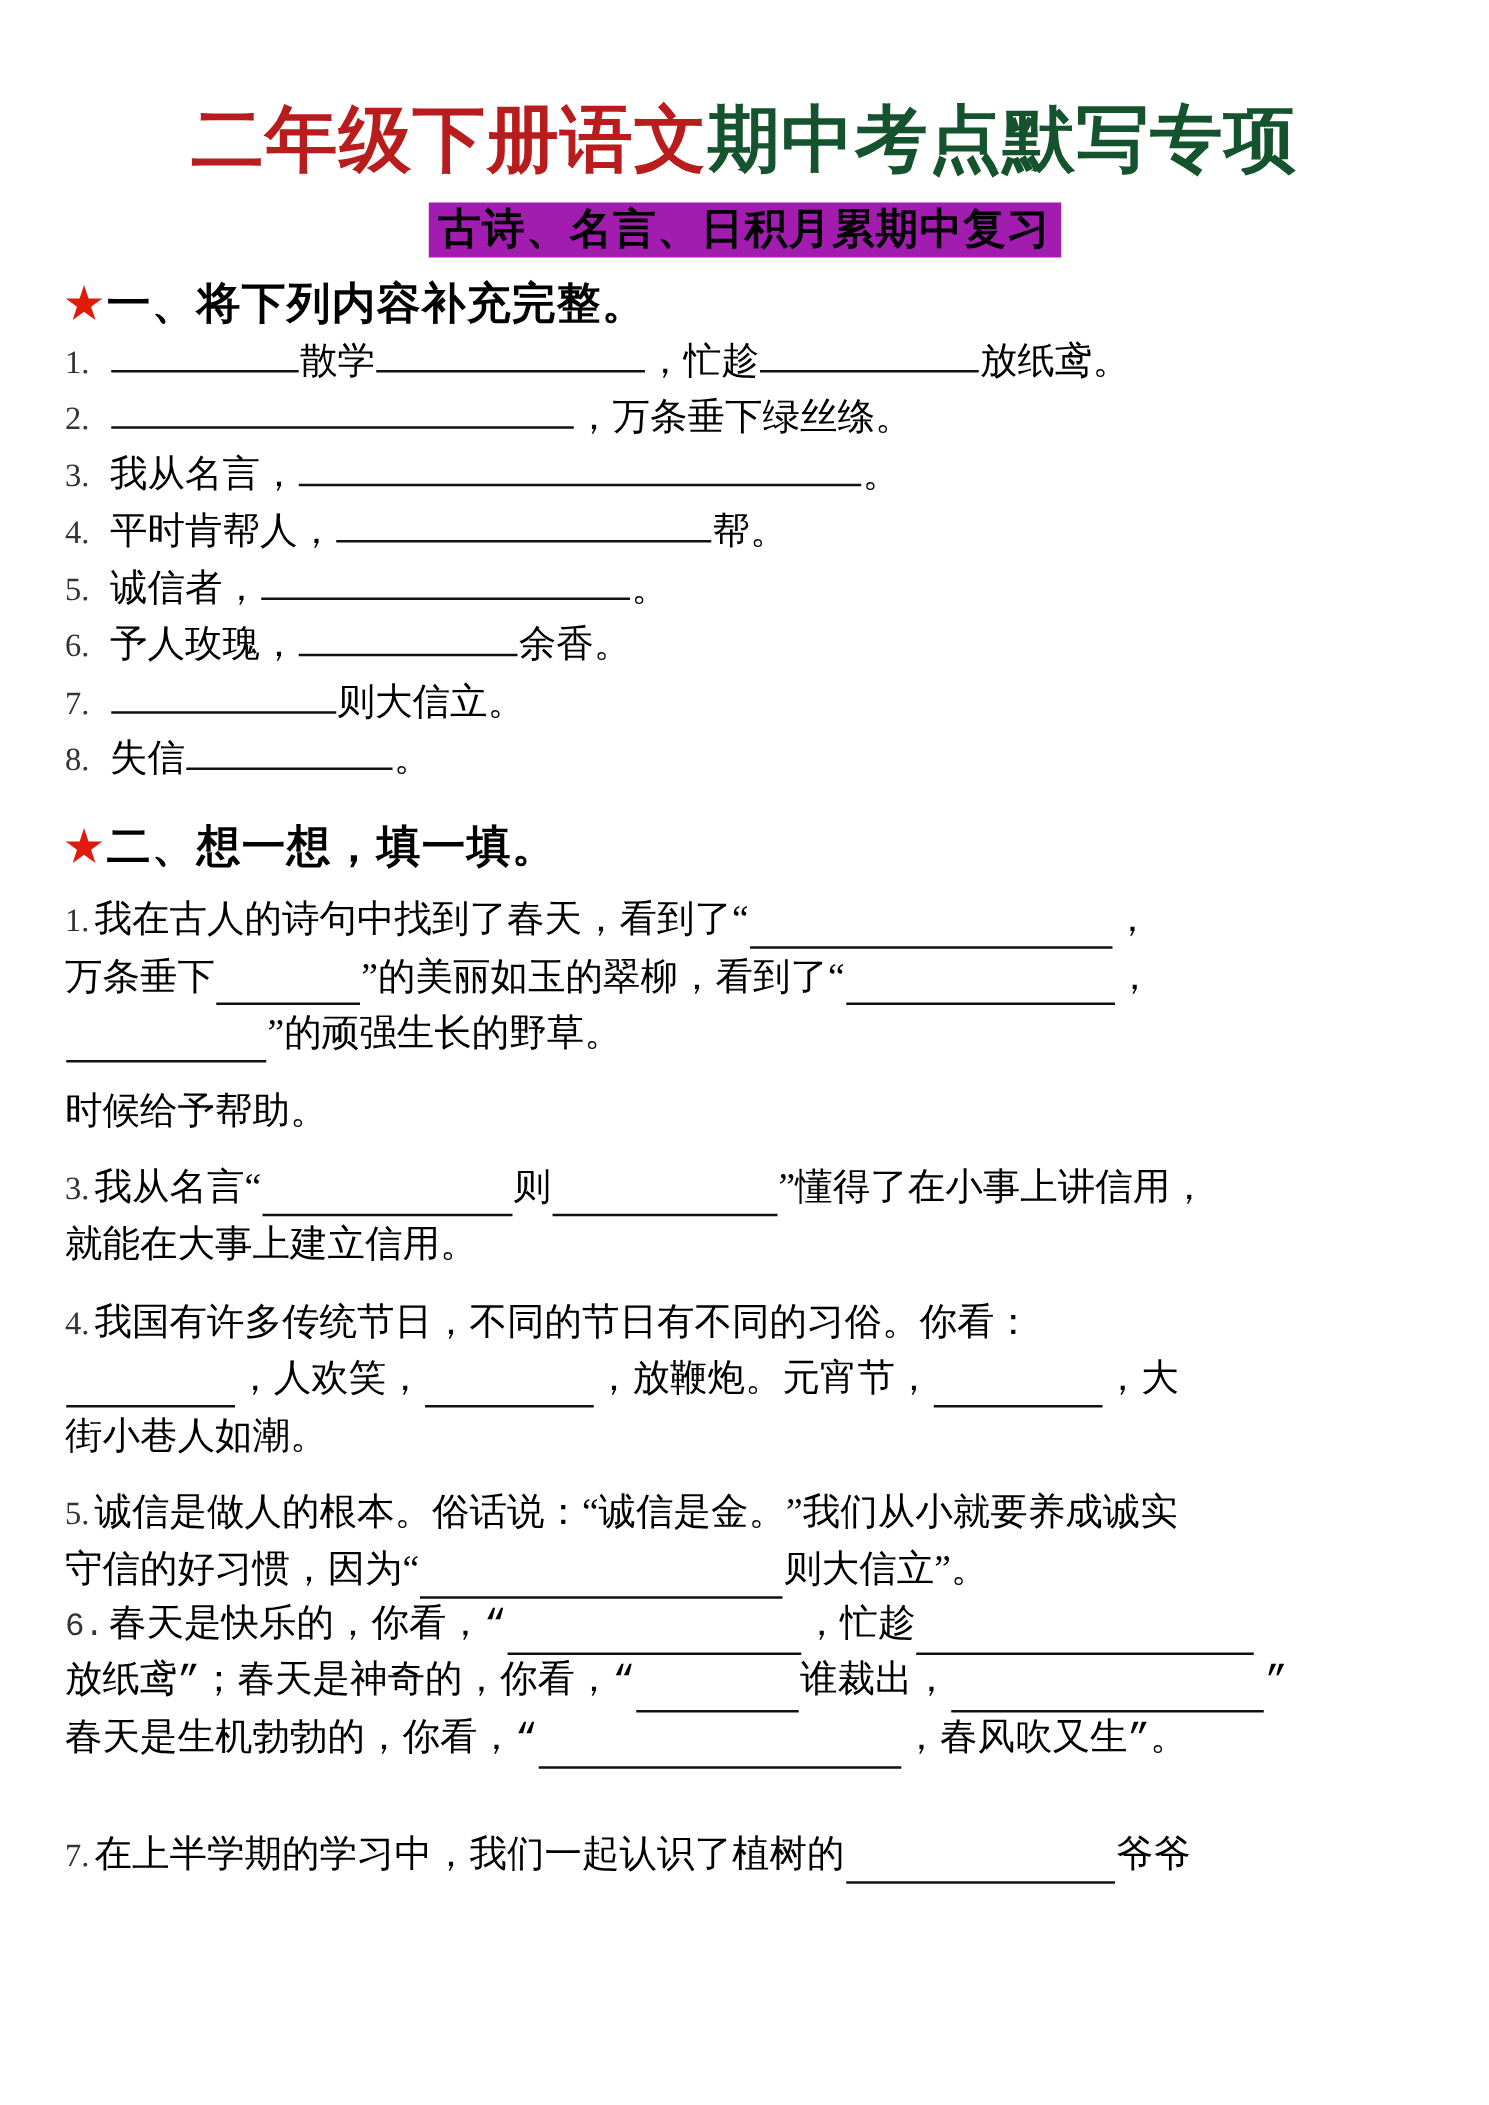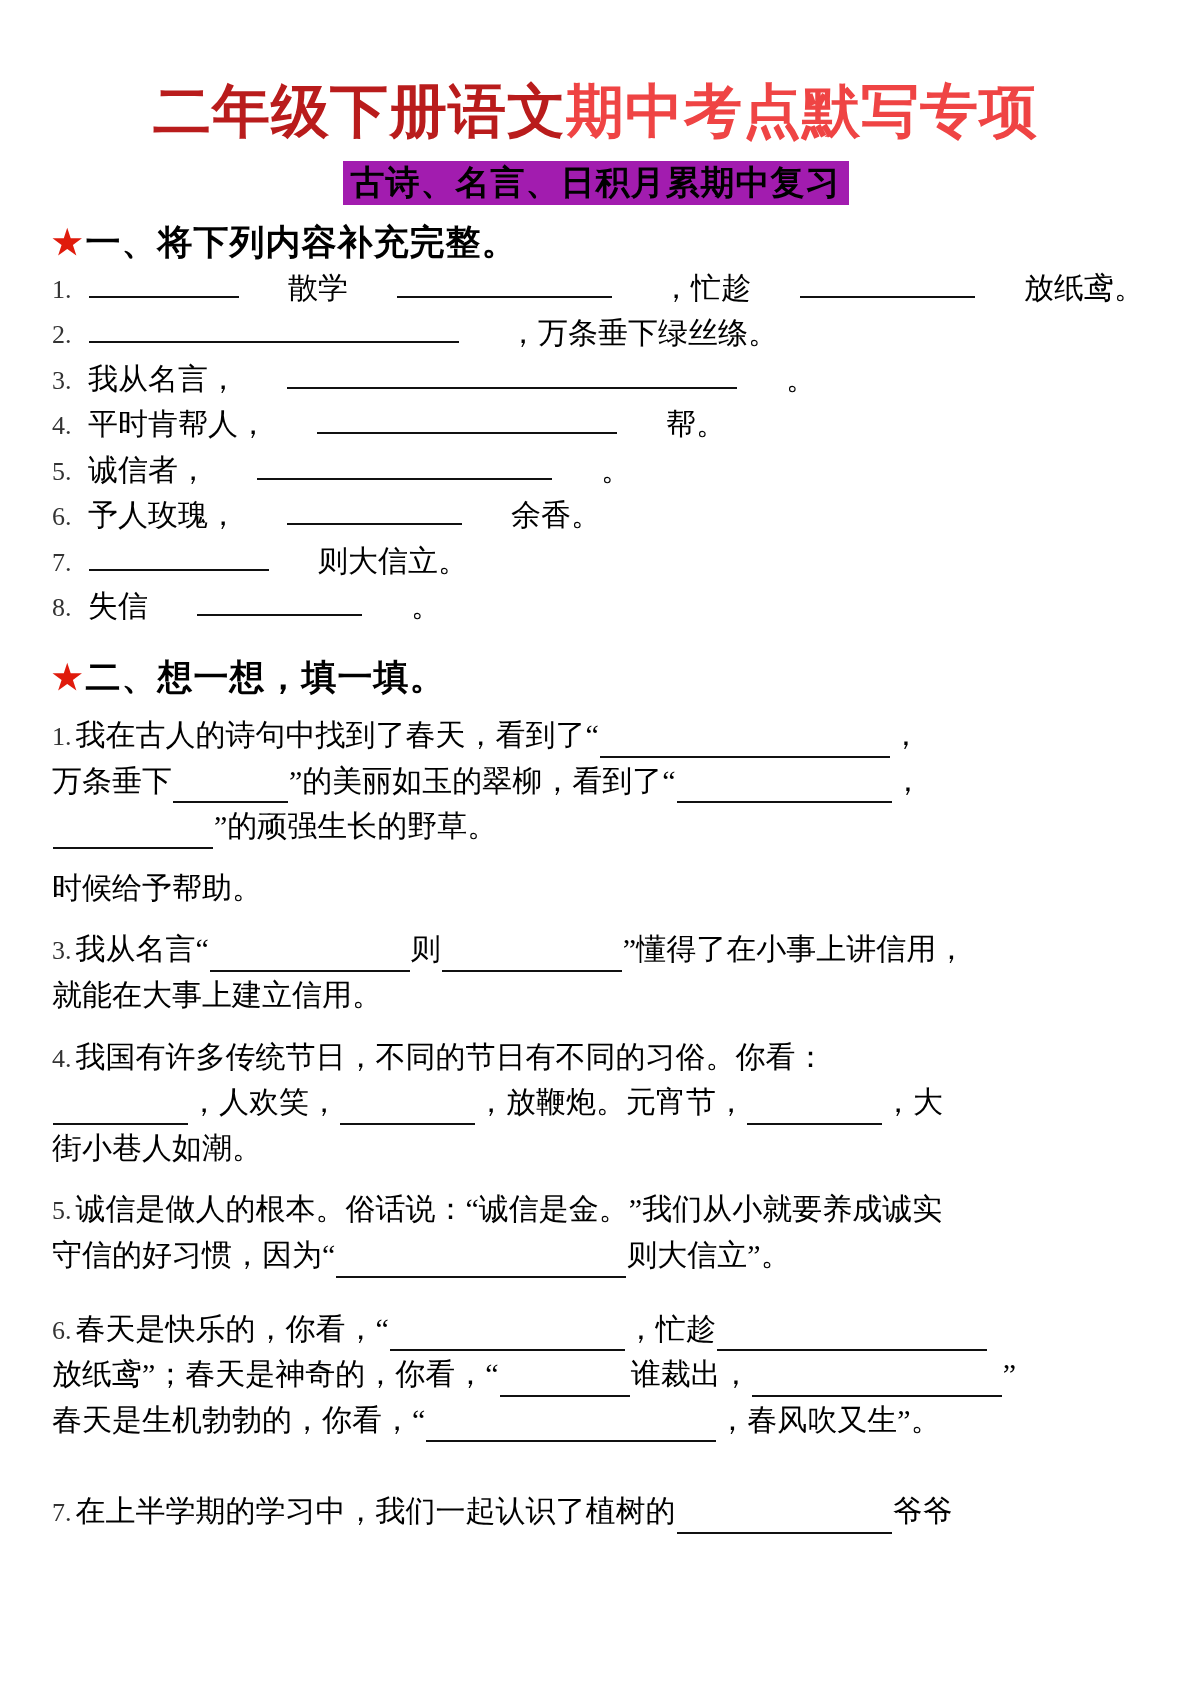--- a/index.html
+++ b/index.html
@@ -30,21 +30,21 @@
     white-space: nowrap;
     line-height: 1.0;
   }
   .title-main {
     font-size: 58px;
     font-weight: bold;
     letter-spacing: 1px;
     font-family: "DejaVu Serif", "Liberation Serif", serif;
   }
   .title-black { color: #b91c1c; }
-  .title-red { color: #ef4444; font-family: Liberation Mono, monospace; }
+  .title-red { color: #14532d; font-family: Liberation Mono, monospace; }
 
   .subtitle-row {
     text-align: center;
     margin-top: 16px;
     line-height: 1.0;
   }
   .subtitle-hl {
     display: inline-block;
     background: #a21caf;
     color: #000000;
@@ -88,21 +88,20 @@
     width: 36px;
     flex: 0 0 36px;
     font-size: 26px;
     color: #333;
     font-family: "Liberation Serif", serif;
   }
   .q-body {
     display: flex;
     align-items: baseline;
     font-size: 30px;
-    gap: 48px;
   }
   .txt { letter-spacing: 0px; }
 
   
   .blank {
     display: inline-block;
     border-bottom: 2.5px solid #111;
     height: 0.95em;
     vertical-align: bottom;
     margin: 0 1px;
@@ -117,21 +116,21 @@
   }
   .p-line { white-space: nowrap; }
   .qn { font-size: 26px; color: #333; margin-right: 4px; }
   .blank-inline {
     display: inline-block;
     border-bottom: 2.5px solid #111;
     height: 0.95em;
     vertical-align: bottom;
     margin: 0 1px;
   }
-  .gap-top { margin-top: 28px; }
+  .gap-top { margin-top: 0; font-family: Liberation Mono, monospace; }
   .gap-top-lg { margin-top: 46px; }
 </style>
 </head>
 <body>
 
 <div class="page">
 
   <div class="title-row">
     <span class="title-main title-black">二年级下册语文</span><span class="title-main title-red">期中考点默写专项</span>
   </div>

